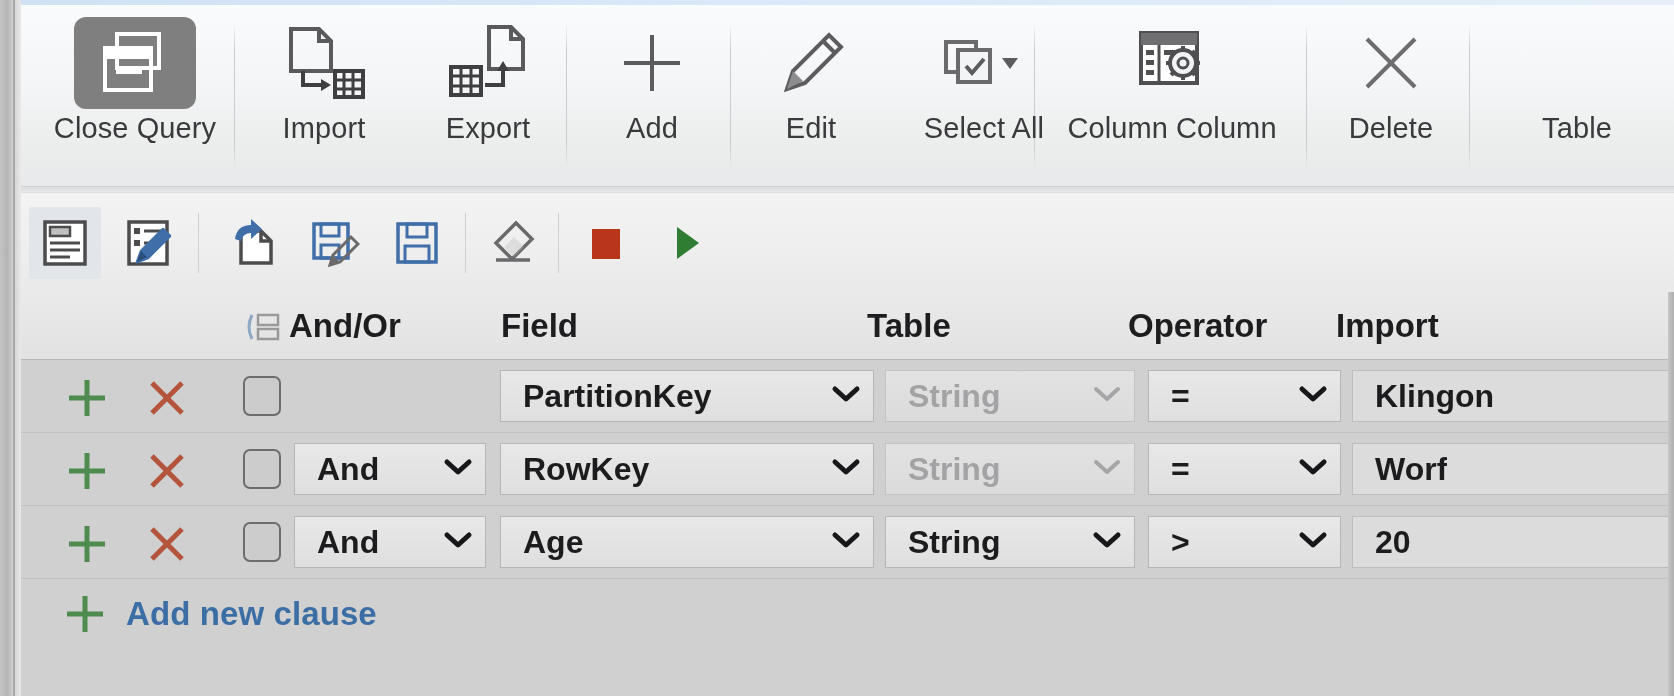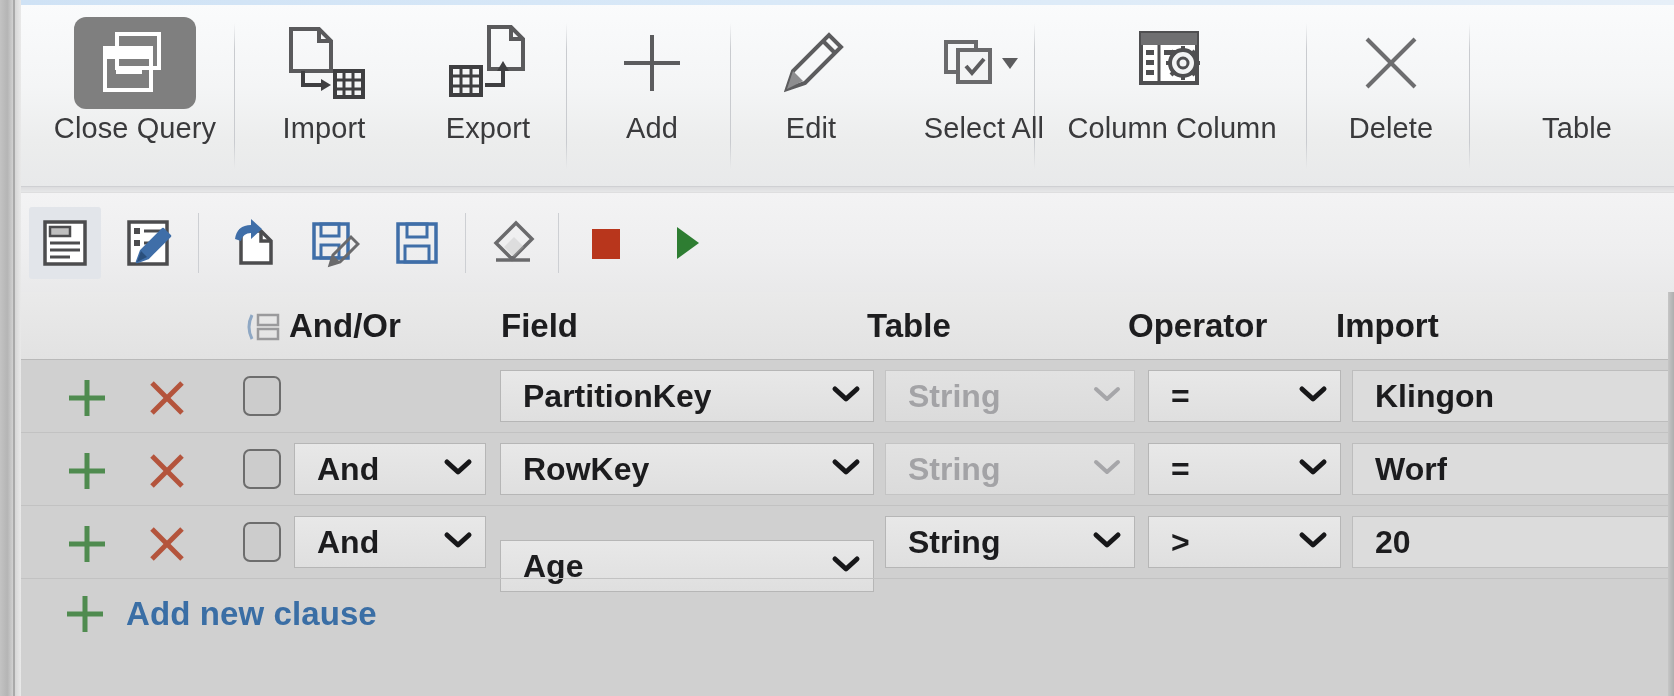--- a/index.html
+++ b/index.html
@@ -530,21 +530,21 @@
 
       <div class="ctl" style="left:273px;top:10px;width:192px;">
         <span class="txt">And</span>
         <span class="caret">
           <svg width="30" height="18" viewBox="0 0 30 18">
               <path d="M4 4 l11 10 l11 -10" fill="none" stroke="#171719" stroke-width="5" stroke-linecap="round" stroke-linejoin="round"></path>
             </svg>
         </span>
       </div>
 
-      <div class="ctl" style="left:479px;top:10px;width:374px;margin-top:24px;">
+      <div class="ctl" style="left:479px;top:10px;width:374px;">
         <span class="txt">Age</span>
         <span class="caret">
           <svg width="30" height="18" viewBox="0 0 30 18">
               <path d="M4 4 l11 10 l11 -10" fill="none" stroke="#171719" stroke-width="5" stroke-linecap="round" stroke-linejoin="round"></path>
             </svg>
         </span>
       </div>
 
       <div class="ctl" style="left:864px;top:10px;width:250px;">
         <span class="txt">String</span>

